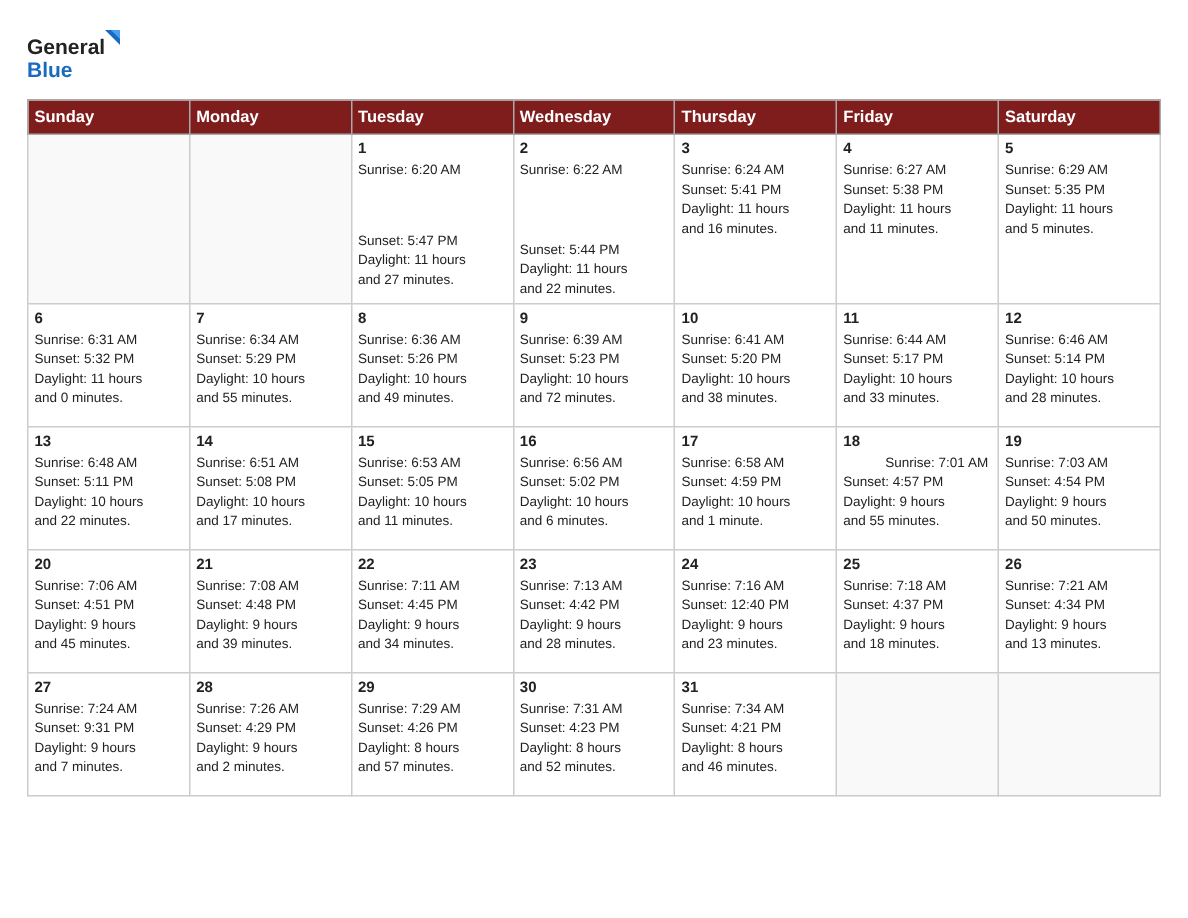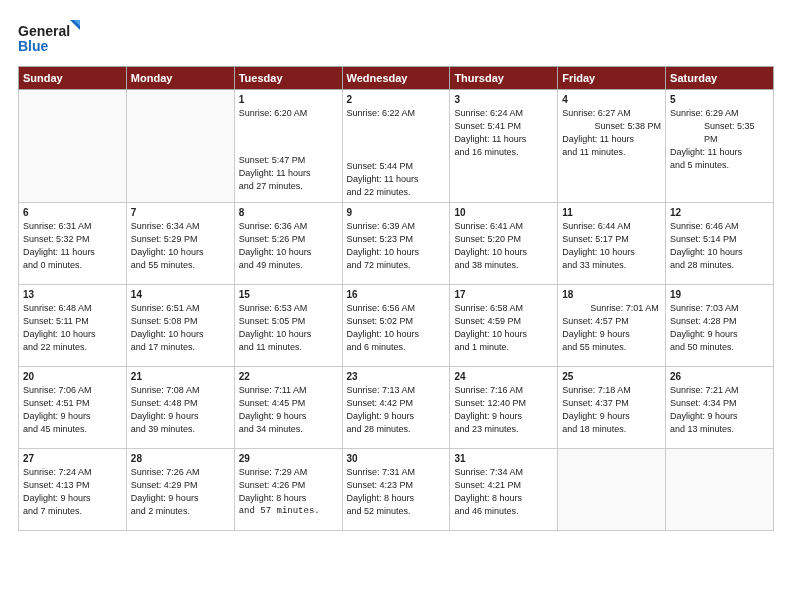--- a/index.html
+++ b/index.html
@@ -143,30 +143,30 @@
               <span style="display: block;">Sunrise: 6:24 AM</span>
               <span style="display: block;">Sunset: 5:41 PM</span>
               <span style="display: block;">Daylight: 11 hours</span>
               <span style="display: block;">and 16 minutes.</span>
             </div>
           </td>
           <td>
             <span class="day-num">4</span>
             <div class="day-detail">
               <span style="display: block;">Sunrise: 6:27 AM</span>
-              <span style="display: block; text-align: right;">Sunset: 5:38 PM</span>
+              <span style="display: block;">Sunset: 5:38 PM</span>
               <span style="display: block;">Daylight: 11 hours</span>
               <span style="display: block;">and 11 minutes.</span>
             </div>
           </td>
           <td>
             <span class="day-num">5</span>
             <div class="day-detail">
               <span style="display: block;">Sunrise: 6:29 AM</span>
-              <span style="display: block; margin-left: 34px;">Sunset: 5:35 PM</span>
+              <span style="display: block;">Sunset: 5:35 PM</span>
               <span style="display: block;">Daylight: 11 hours</span>
               <span style="display: block;">and 5 minutes.</span>
             </div>
           </td>
         </tr>
         <tr>
           <td>
             <span class="day-num">6</span>
             <div class="day-detail">
               <span style="display: block;">Sunrise: 6:31 AM</span>
@@ -282,21 +282,21 @@
               <span style="display: block; margin-left: 28px;">Sunrise: 7:01 AM</span>
               <span style="display: block;">Sunset: 4:57 PM</span>
               <span style="display: block;">Daylight: 9 hours</span>
               <span style="display: block;">and 55 minutes.</span>
             </div>
           </td>
           <td>
             <span class="day-num">19</span>
             <div class="day-detail">
               <span style="display: block;">Sunrise: 7:03 AM</span>
-              <span style="display: block;">Sunset: 4:28 PM</span>
+              <span style="display: block;">Sunset: 4:54 PM</span>
               <span style="display: block;">Daylight: 9 hours</span>
               <span style="display: block;">and 50 minutes.</span>
             </div>
           </td>
         </tr>
         <tr>
           <td>
             <span class="day-num">20</span>
             <div class="day-detail">
               <span style="display: block;">Sunrise: 7:06 AM</span>
@@ -358,41 +358,41 @@
               <span style="display: block;">Daylight: 9 hours</span>
               <span style="display: block;">and 13 minutes.</span>
             </div>
           </td>
         </tr>
         <tr>
           <td>
             <span class="day-num">27</span>
             <div class="day-detail">
               <span style="display: block;">Sunrise: 7:24 AM</span>
-              <span style="display: block;">Sunset: 4:13 PM</span>
+              <span style="display: block;">Sunset: 9:31 PM</span>
               <span style="display: block;">Daylight: 9 hours</span>
               <span style="display: block;">and 7 minutes.</span>
             </div>
           </td>
           <td>
             <span class="day-num">28</span>
             <div class="day-detail">
               <span style="display: block;">Sunrise: 7:26 AM</span>
               <span style="display: block;">Sunset: 4:29 PM</span>
               <span style="display: block;">Daylight: 9 hours</span>
               <span style="display: block;">and 2 minutes.</span>
             </div>
           </td>
           <td>
             <span class="day-num">29</span>
             <div class="day-detail">
               <span style="display: block;">Sunrise: 7:29 AM</span>
               <span style="display: block;">Sunset: 4:26 PM</span>
               <span style="display: block;">Daylight: 8 hours</span>
-              <span style="display: block; font-family: Liberation Mono, monospace;">and 57 minutes.</span>
+              <span style="display: block;">and 57 minutes.</span>
             </div>
           </td>
           <td>
             <span class="day-num">30</span>
             <div class="day-detail">
               <span style="display: block;">Sunrise: 7:31 AM</span>
               <span style="display: block;">Sunset: 4:23 PM</span>
               <span style="display: block;">Daylight: 8 hours</span>
               <span style="display: block;">and 52 minutes.</span>
             </div>

